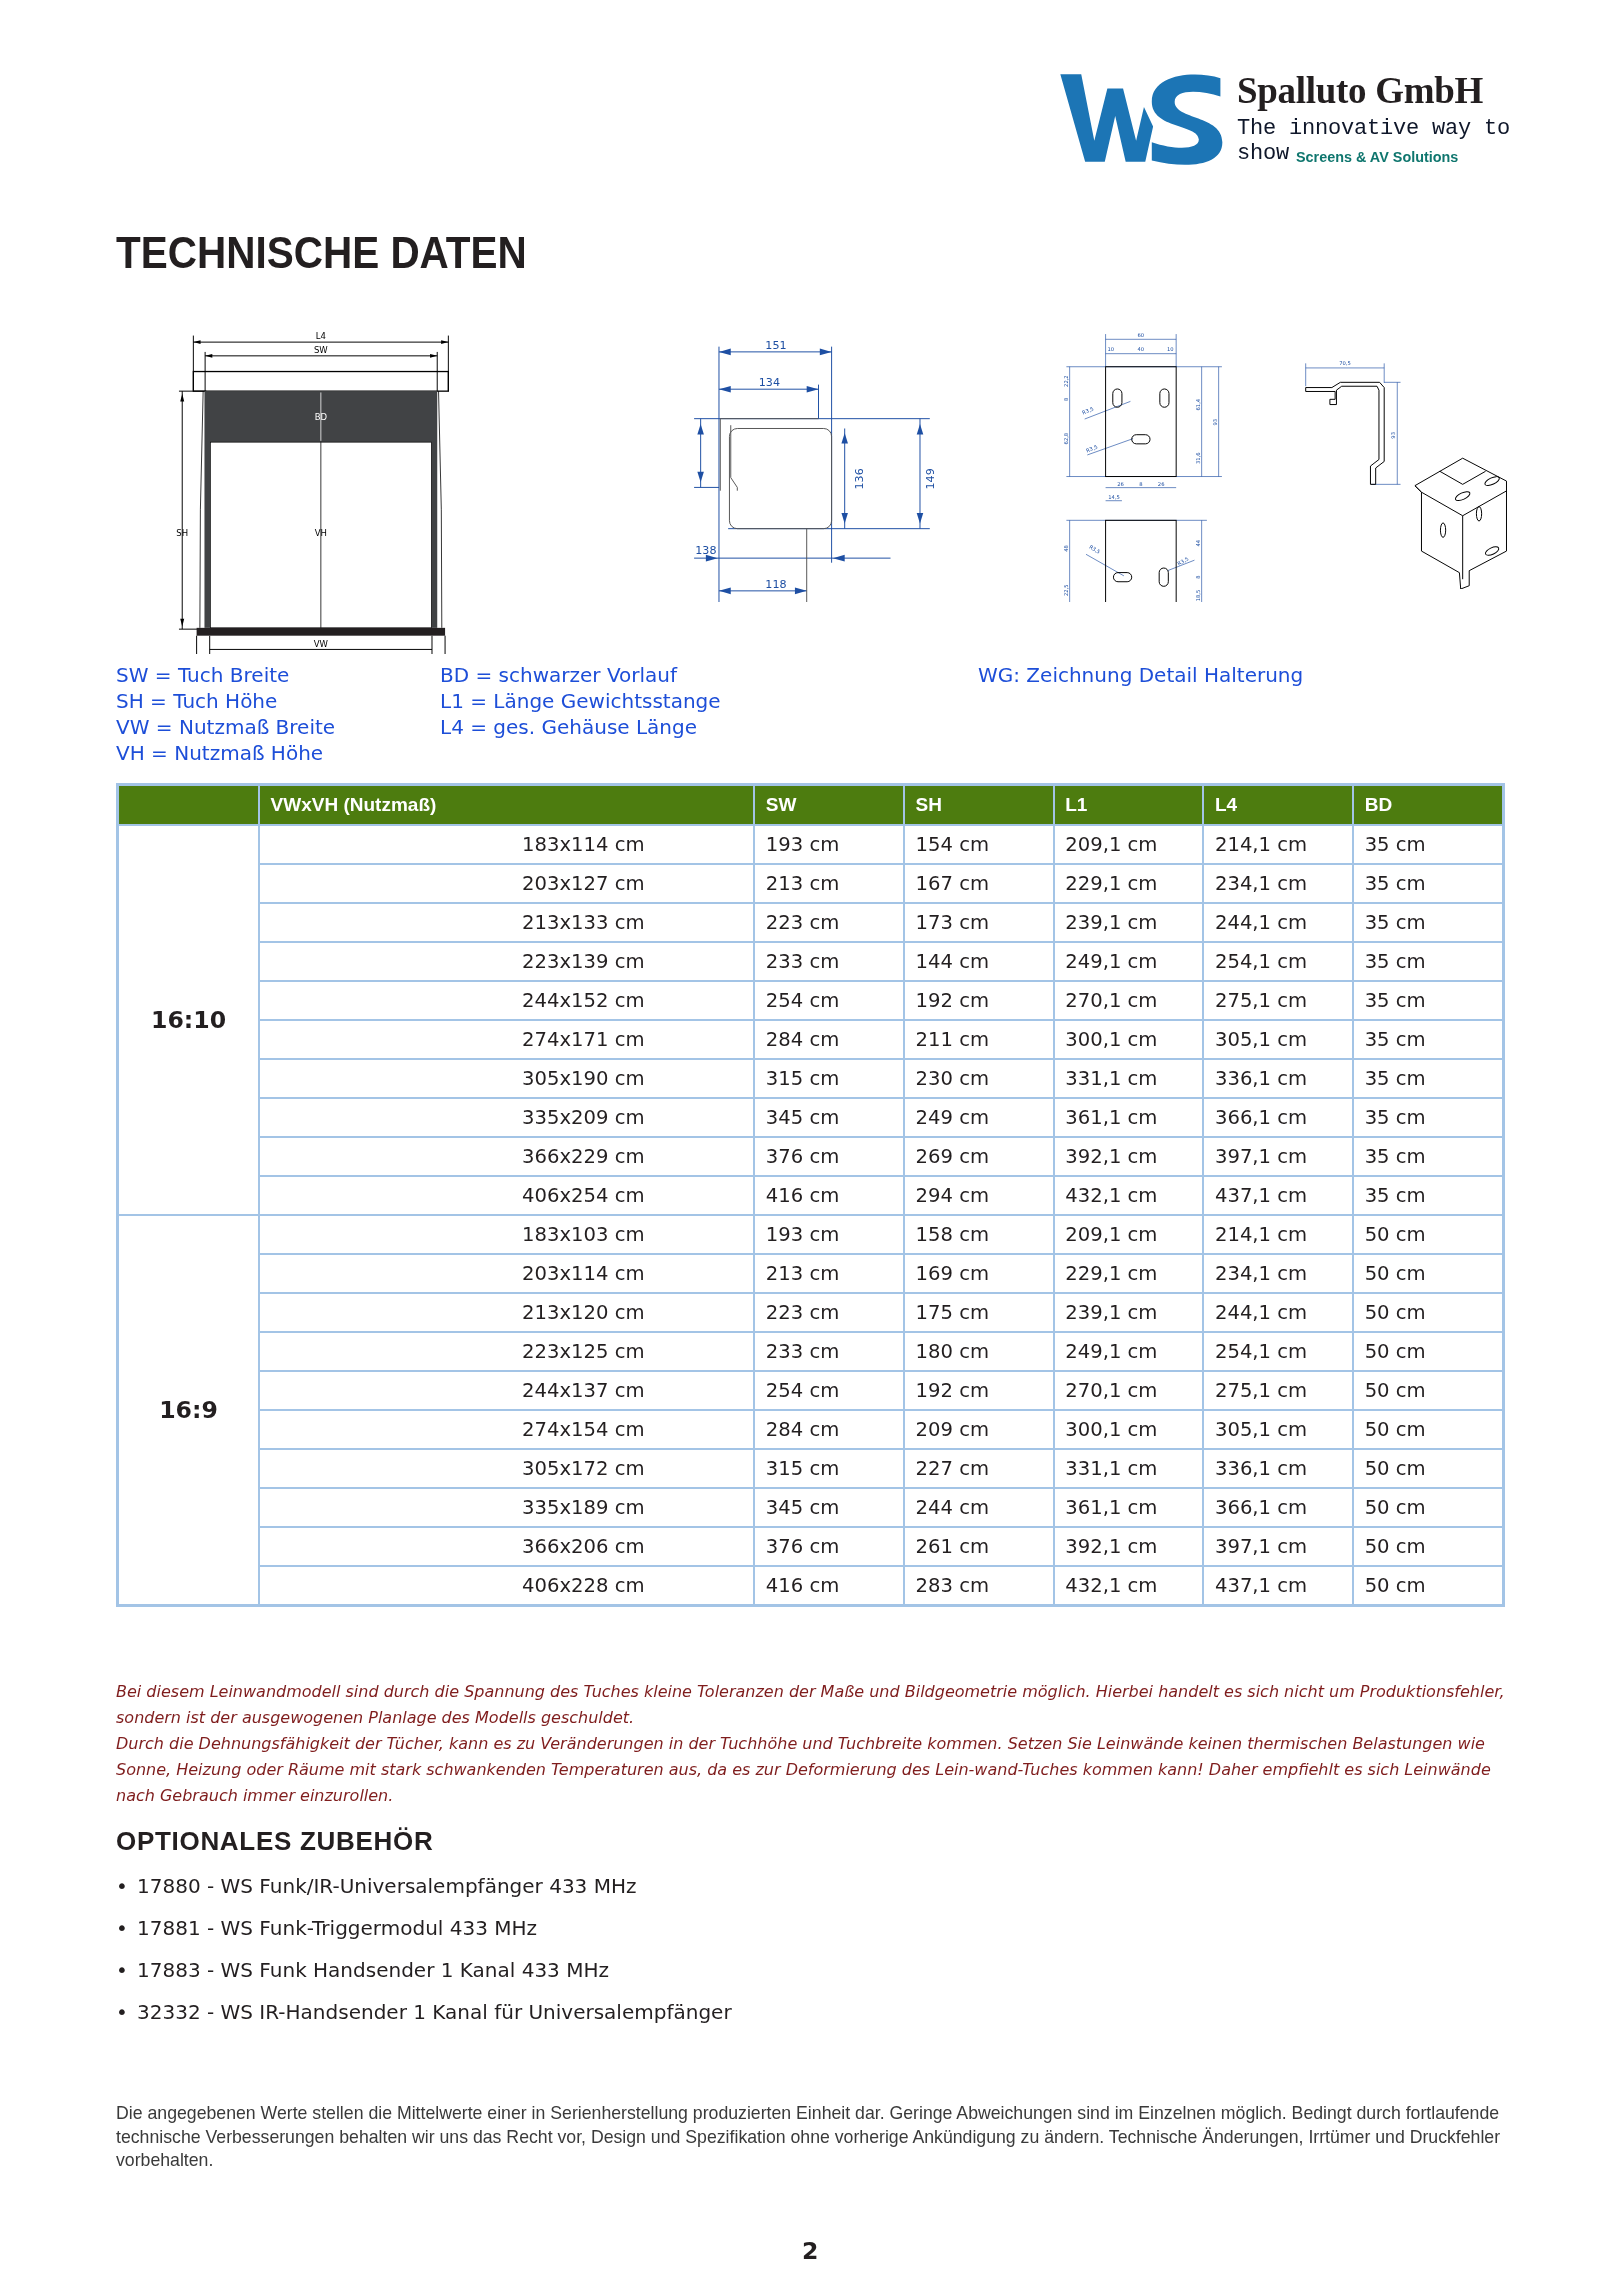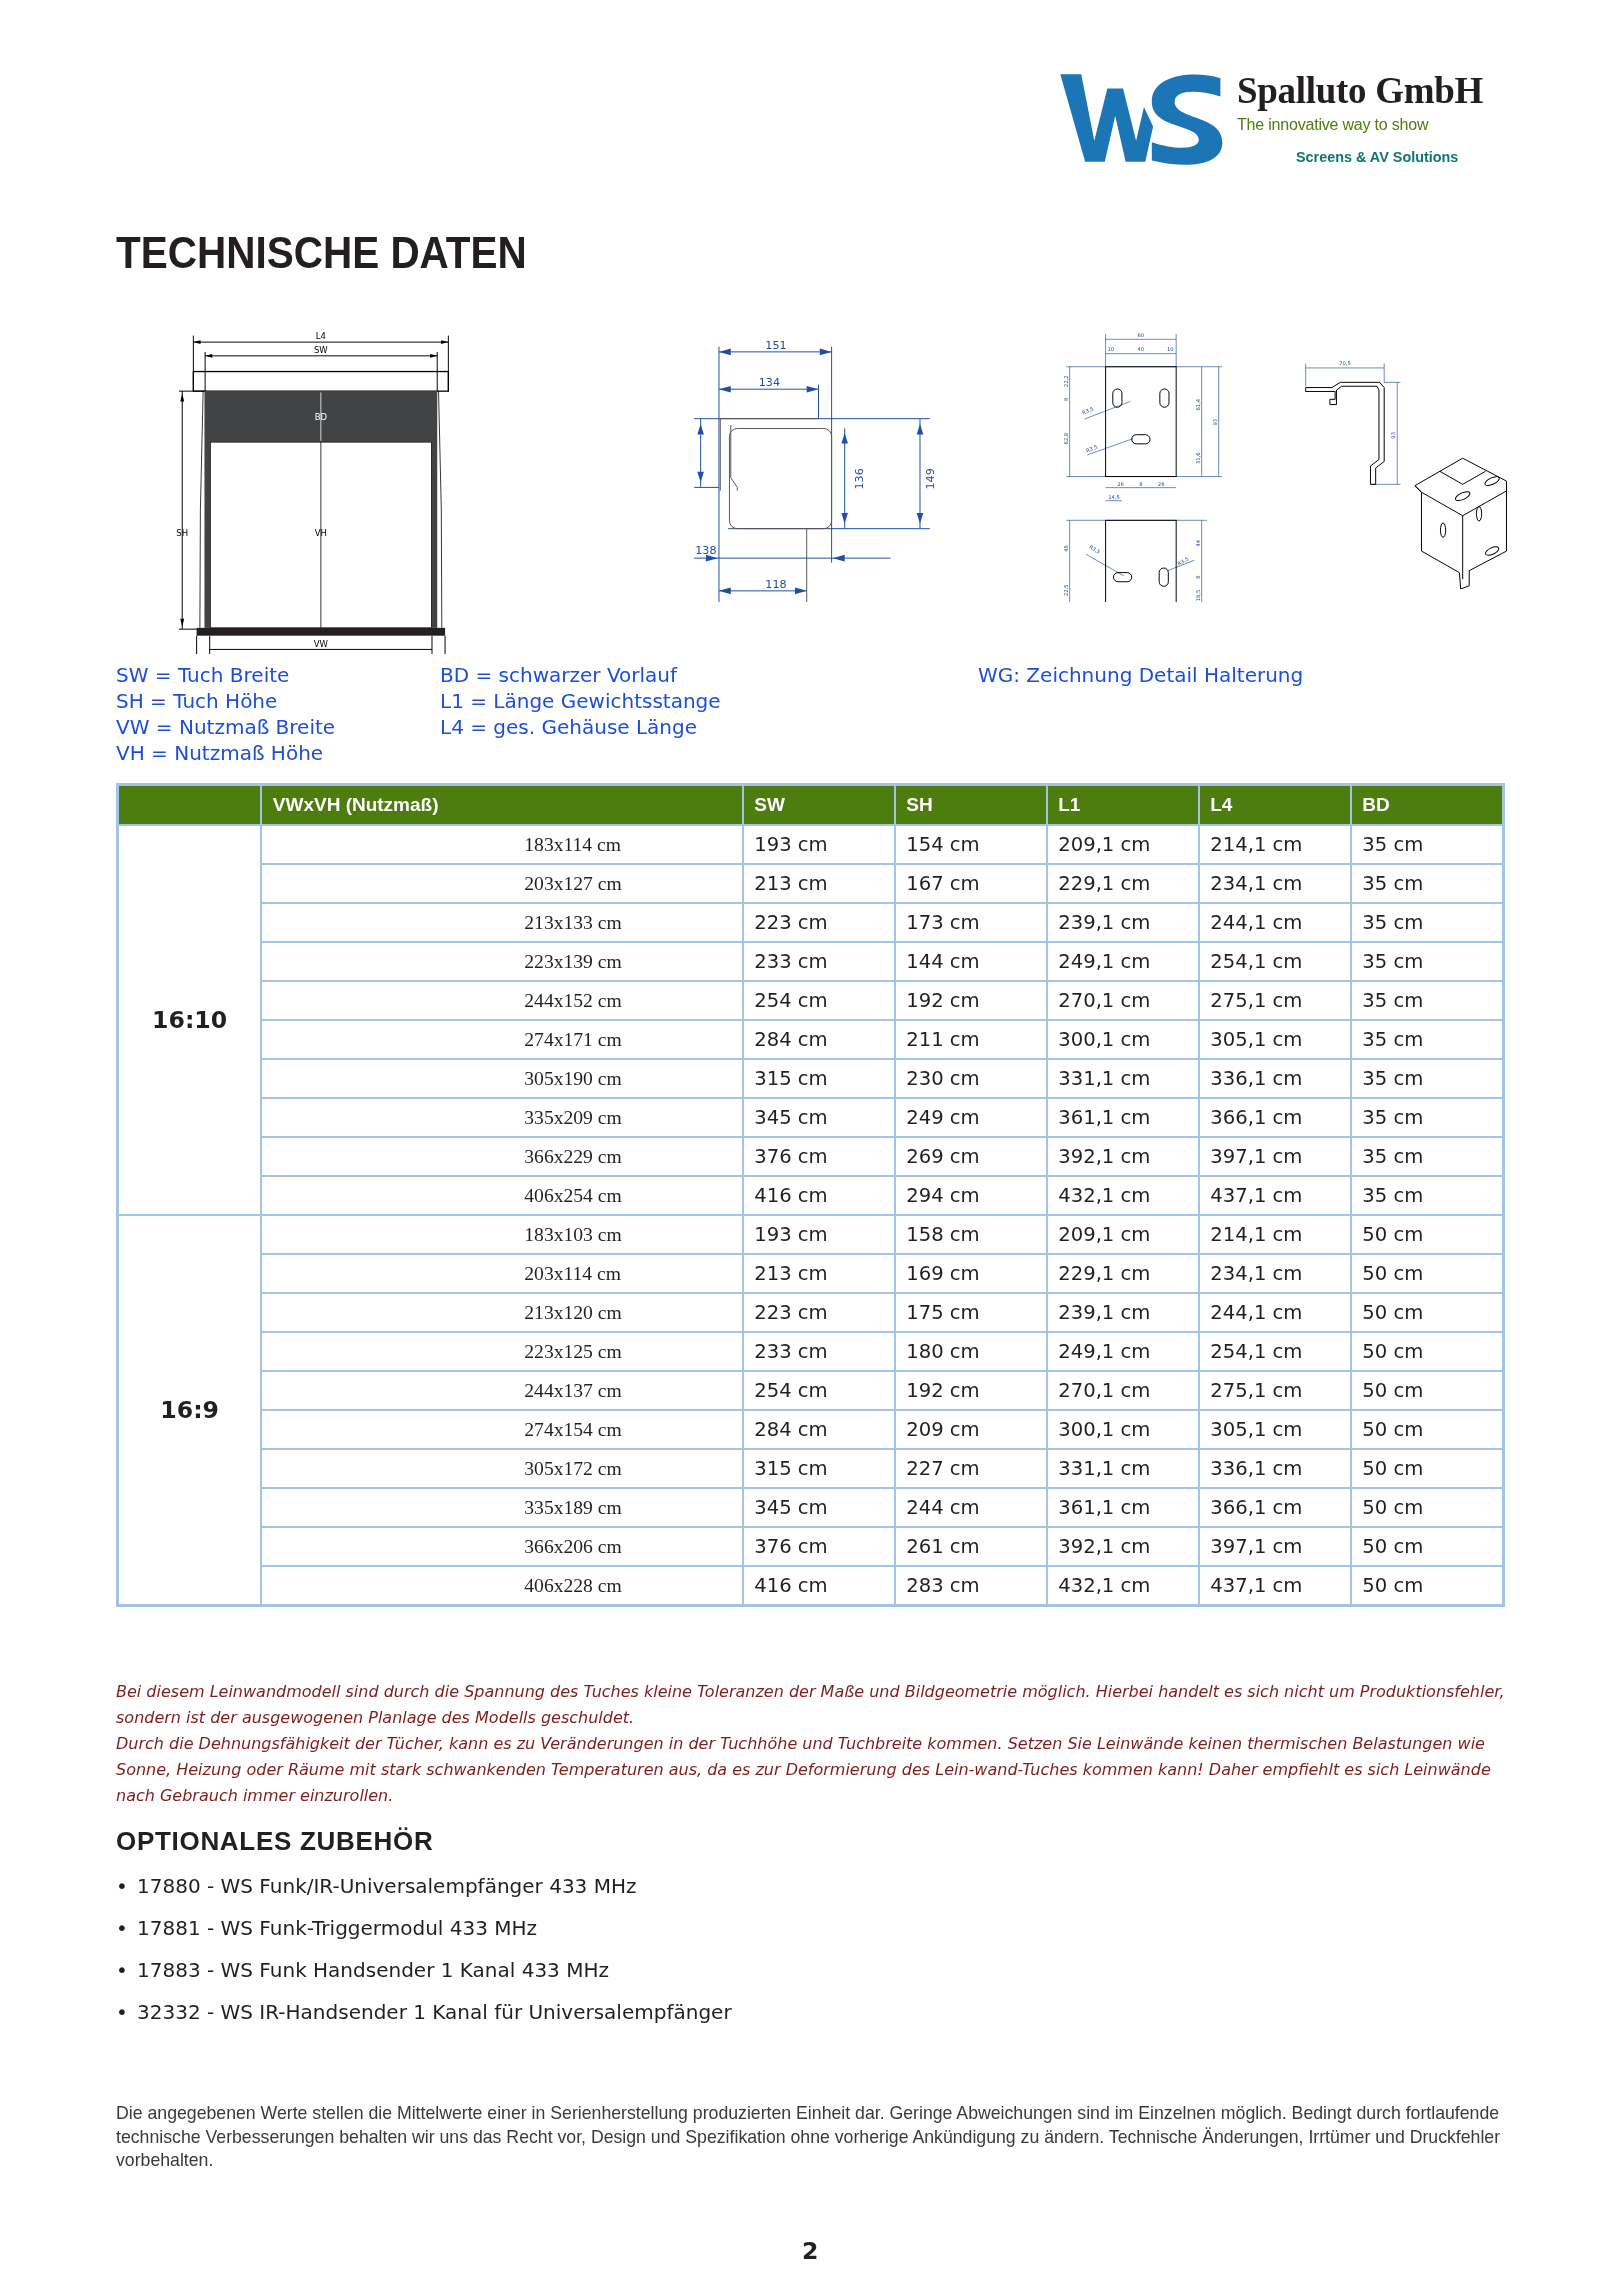--- a/index.html
+++ b/index.html
@@ -6,21 +6,21 @@
   body {
     width: 1623px; height: 2295px; position: relative; overflow: hidden;
     font-family: "DejaVu Sans", sans-serif; color: #231f20;
   }
   .abs { position: absolute; }
 
   
   #logo { left: 1060px; top: 69px; width: 458px; height: 105px; }
   #logo .ws { position: absolute; left: 0; top: 0; width: 164px; height: 98px; }
   #logo .company { position: absolute; left: 177px; top: 0px; font-family: Liberation Serif, serif; font-weight: bold; font-size: 37px; letter-spacing: -0.3px; color: #231f20; }
-  #logo .tagline { position: absolute; left: 177px; top: 47px; font-family: Liberation Sans, sans-serif; font-size: 16px; color: #4d7c0f; letter-spacing: -0.2px; }
+  #logo .tagline { position: absolute; left: 177px; top: 47px; font-family: Liberation Mono, monospace; font-size: 22px; color: #0f172a; letter-spacing: -0.2px; }
   #logo .sub { position: absolute; left: 236px; top: 80px; font-family: "Liberation Sans", sans-serif; font-weight: bold; font-size: 14.4px; color: #0f766e; }
 
   #page-title { left: 116px; top: 228px; font-family: "Liberation Sans", sans-serif; font-weight: bold; font-size: 44px; letter-spacing: 0px; color: #231f20; transform: scaleX(0.92); transform-origin: left; }
 
   
   .drawing { position: absolute; }
   #drw-screen { left: 144px; top: 314px; width: 406px; height: 340px; }
   #drw-profile { left: 694px; top: 327px; width: 249px; height: 275px; }
   #drw-plates { left: 1040px; top: 321px; width: 190px; height: 281px; }
   #drw-bracket { left: 1276px; top: 347px; width: 236px; height: 242px; }
@@ -37,21 +37,21 @@
     border-collapse: collapse; border: 3.3px solid #a3c4e6;
     font-size: 19.6px; color: #231f20;
   }
   #spec-table th, #spec-table td { border: 2.6px solid #a3c4e6; }
   #spec-table thead th {
     background: #4d7c0f; color: #ffffff; font-weight: bold; text-align: left;
     height: 38px; padding: 0 10.5px; font-size: 19px; font-family: "Liberation Sans", sans-serif;
   }
   #spec-table td { height: 37px; padding: 0 10.5px; white-space: nowrap; }
   #spec-table td.ratio { text-align: center; font-weight: bold; font-size: 23.6px; width: 111px; padding: 0; }
-  #spec-table td.size { text-align: left; padding-left: 262px; width: 380px; box-sizing: border-box; font-family: Liberation Serif, serif; }
+  #spec-table td.size { text-align: left; padding-left: 262px; width: 380px; box-sizing: border-box; }
   #spec-table td.num { width: 97px; }
 
   
   #notes { position: absolute; left: 116px; top: 1679px; width: 1389px; font-size: 16px; line-height: 26px; color: #7f1d1d; font-style: italic; }
   #notes p { margin: 0; }
 
   #acc-title { left: 116px; top: 1826px; font-family: "Liberation Sans", sans-serif; font-weight: bold; font-size: 26px; letter-spacing: 0.7px; color: #231f20; }
   #acc-list { position: absolute; left: 116px; top: 1865px; margin: 0; padding: 0; list-style: none; font-size: 20px; }
   #acc-list li { height: 42px; line-height: 42px; }
   #acc-list li::before { content: "\2022"; margin-right: 9.2px; }

